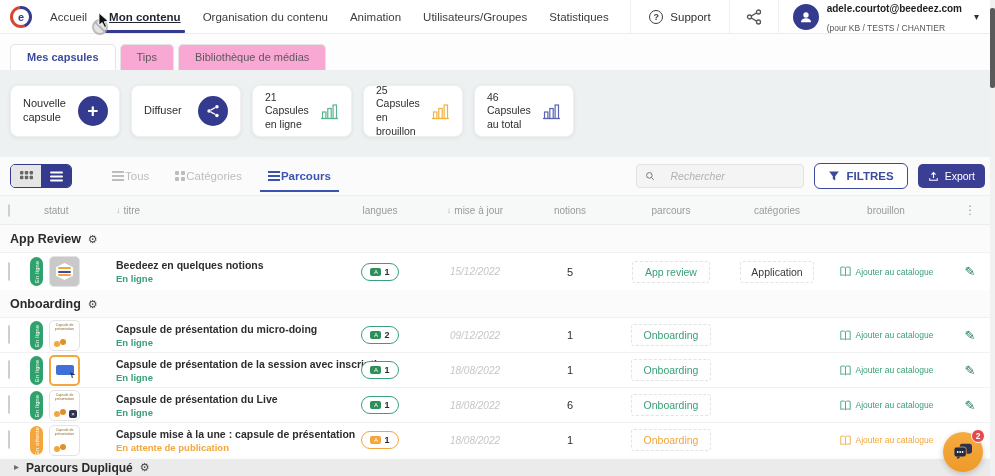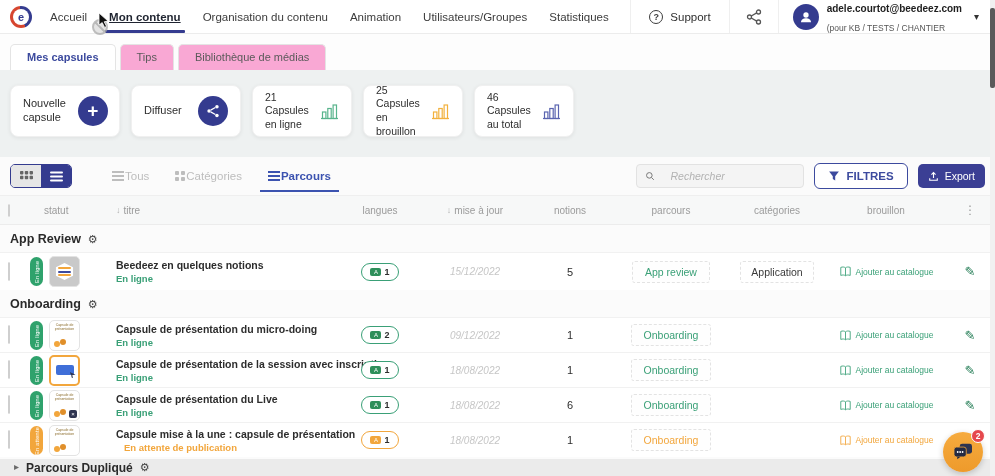--- a/index.html
+++ b/index.html
@@ -127,21 +127,21 @@
   .mini-badge { position:absolute; right:2px; bottom:2px; width:8px; height:8px;
     border-radius:2px; background:#2e3450; color:#fff; font-size:6px; line-height:8px;
     text-align:center; }
   .thumb-highlight { border:2px solid #f2a63c; background:#fff; display:grid; place-items:center; }
   .mini-btn { width:18px; height:10px; border-radius:2px; background:#3f6fd8; position:relative; }
   .mini-btn::after { content:""; position:absolute; right:-2px; bottom:-3px; width:6px; height:6px;
     background:#2e3450; clip-path:polygon(0 0,100% 40%,45% 55%,60% 100%,35% 90%,30% 55%); }
   .title-cell { display:flex; flex-direction:column; justify-content:flex-start; gap:2px; min-width:0; }
   .row-title { font-size:10.5px; font-weight:bold; color:#2d2d2d; white-space:nowrap; }
   .row-status { font-size:9.5px; font-weight:bold; color:#3aa077; }
-  .row-status.orange { color:#f2a63c;margin-left:8px; }
+  .row-status.orange { color:#f2a63c; }
   .cell-center { display:flex; justify-content:center; align-items:center; }
   .lang-badge { min-width:38px; height:18px; border:1px solid #3aa077; border-radius:10px;
     display:flex; align-items:center; justify-content:center; gap:3px; padding:0 6px;
     background:#fff; }
   .lang-badge.orange { border-color:#f2a63c; }
   .flag { width:11px; height:8px; border-radius:2px; background:#2f8f5b; color:#fff;
     font-size:6px; line-height:8px; text-align:center; display:block; }
   .lang-badge.orange .flag { background:#f2a63c; }
   .lang-count { font-size:9px; color:#2d2d2d; font-weight:bold; }
   .date-cell { font-size:10px; font-style:italic; color:#c6c6c6; text-align:center; }

